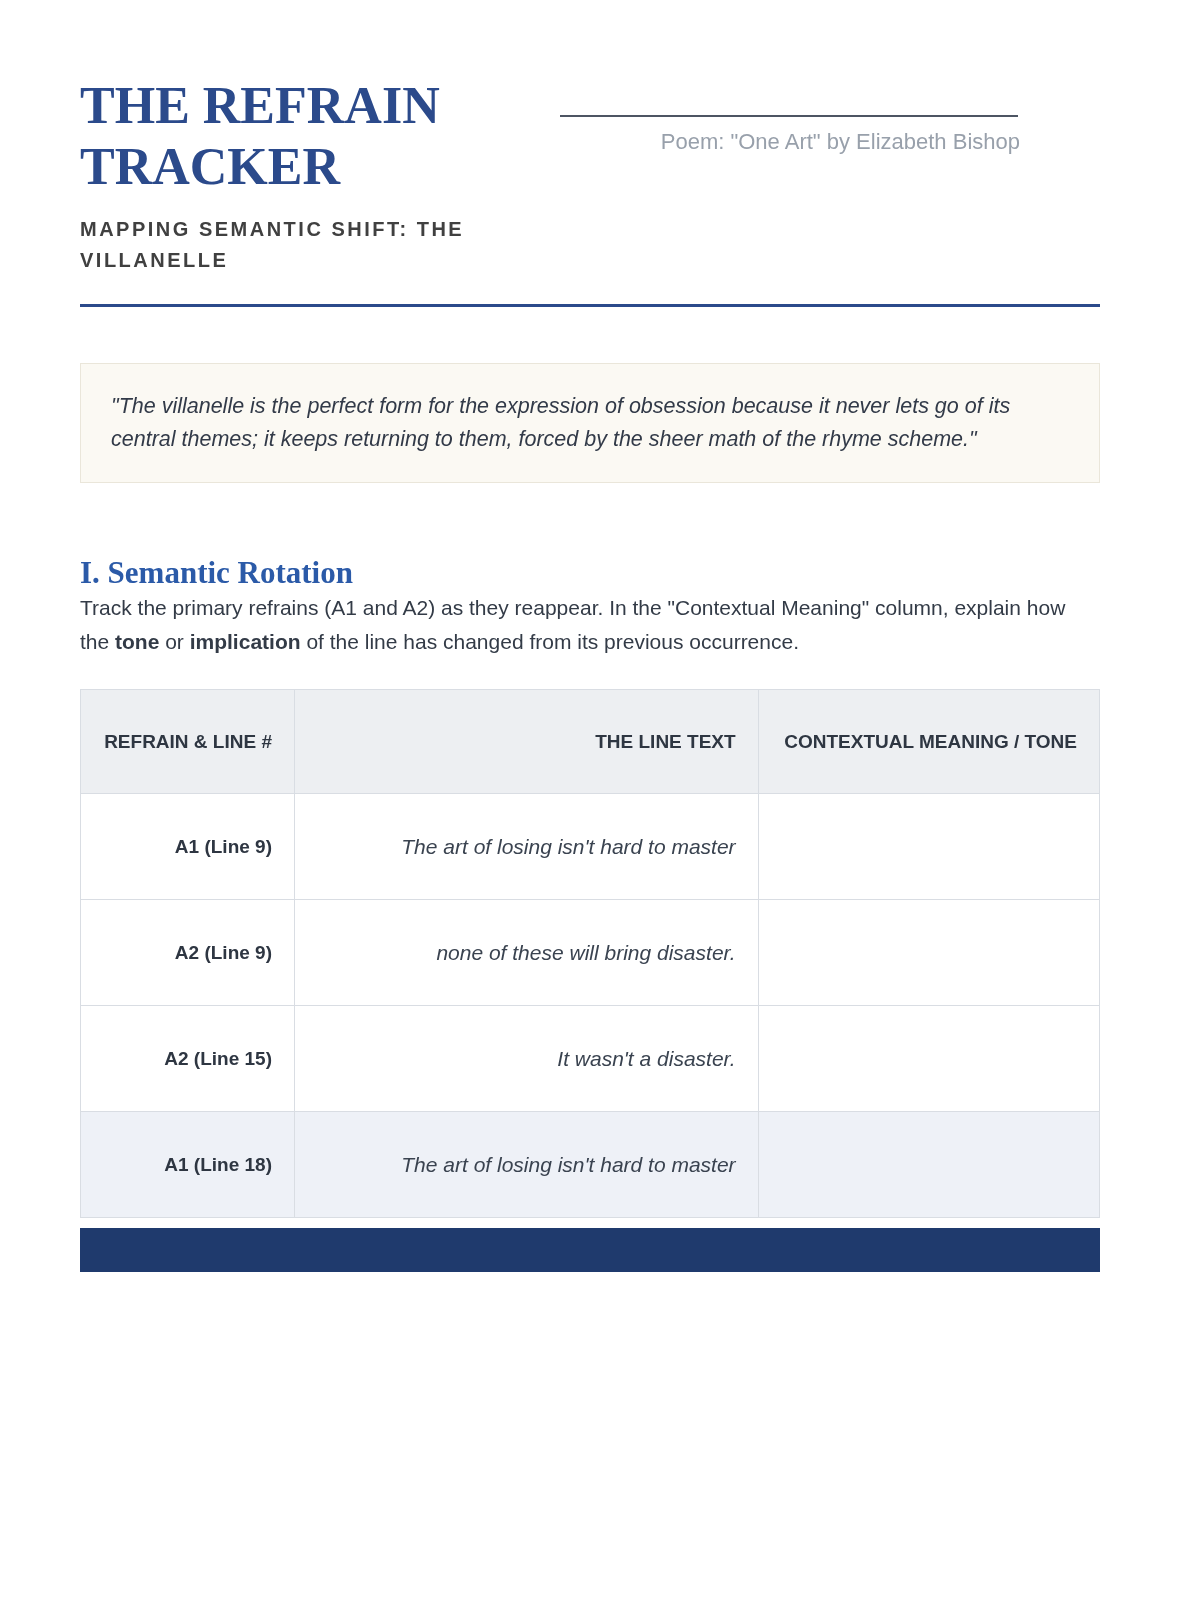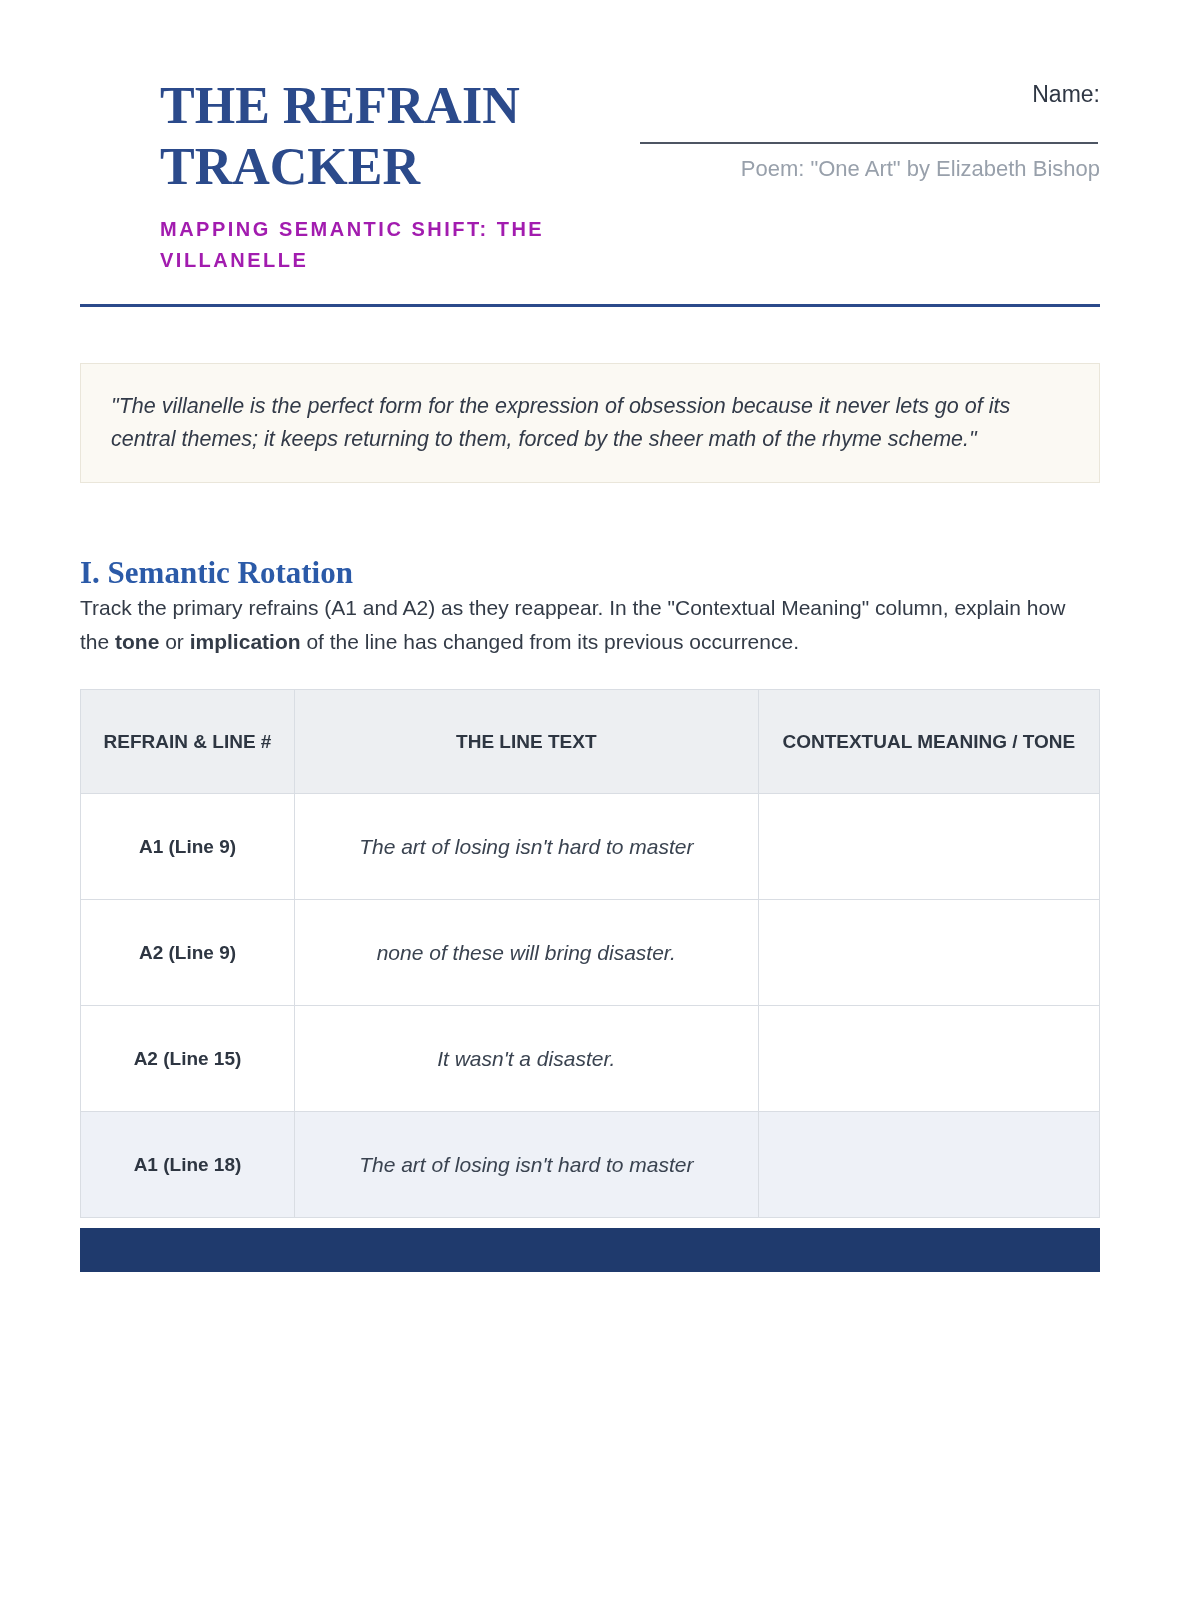--- a/index.html
+++ b/index.html
@@ -14,39 +14,39 @@
   .page {
     width: 1200px;
     height: 1600px;
     padding: 75px 100px 0 80px;
     position: relative;
   }
 
   
   .top-header {
     display: flex;
-    justify-content: flex-end;
+    justify-content: flex-start;
     align-items: flex-start;
   }
   .title-block { width: 480px; }
   .page-title {
     font-family: "Liberation Serif", serif;
     font-weight: 600;
     font-size: 52px;
     line-height: 1.18;
     color: #2b4a8b;
     max-width: 460px;
   }
   .subtitle {
     margin-top: 16px;
     font-size: 20px;
     font-weight: bold;
     letter-spacing: 2.5px;
     line-height: 1.55;
-    color: #a21caf;
+    color: #404040;
     max-width: 440px;
   }
   .name-block {
     width: 460px;
     text-align: right;
     padding-top: 6px;
   }
   .name-label {
     font-size: 23px;
     color: #2f3744;
@@ -102,21 +102,21 @@
   .section-intro strong { font-weight: bold; }
 
   
   table.refrain-table {
     margin-top: 30px;
     width: 100%;
     border-collapse: collapse;
   }
   .refrain-table th, .refrain-table td {
     border: 1px solid #d9dde3;
-    text-align: center;
+    text-align: right;
     vertical-align: middle;
     padding: 20px 22px;
   }
   .refrain-table thead th {
     background: #edeff2;
     font-size: 19px;
     font-weight: bold;
     color: #2e3642;
     line-height: 1.45;
     height: 104px;
@@ -149,21 +149,20 @@
 <body>
 
 <div class="page">
 
   <header class="top-header">
     <div class="title-block">
       <h1 class="page-title">THE REFRAIN TRACKER</h1>
       <div class="subtitle">MAPPING SEMANTIC SHIFT: THE VILLANELLE</div>
     </div>
     <div class="name-block">
-      <div class="name-label">Name:</div>
       <div class="name-fill-line"></div>
       <div class="poem-label">Poem: "One Art" by Elizabeth Bishop</div>
     </div>
   </header>
 
   <div class="header-rule"></div>
 
   <div class="quote-box">
     <p class="quote-text">"The villanelle is the perfect form for the expression of obsession because it never lets go of its central themes; it keeps returning to them, forced by the sheer math of the rhyme scheme."</p>
   </div>

